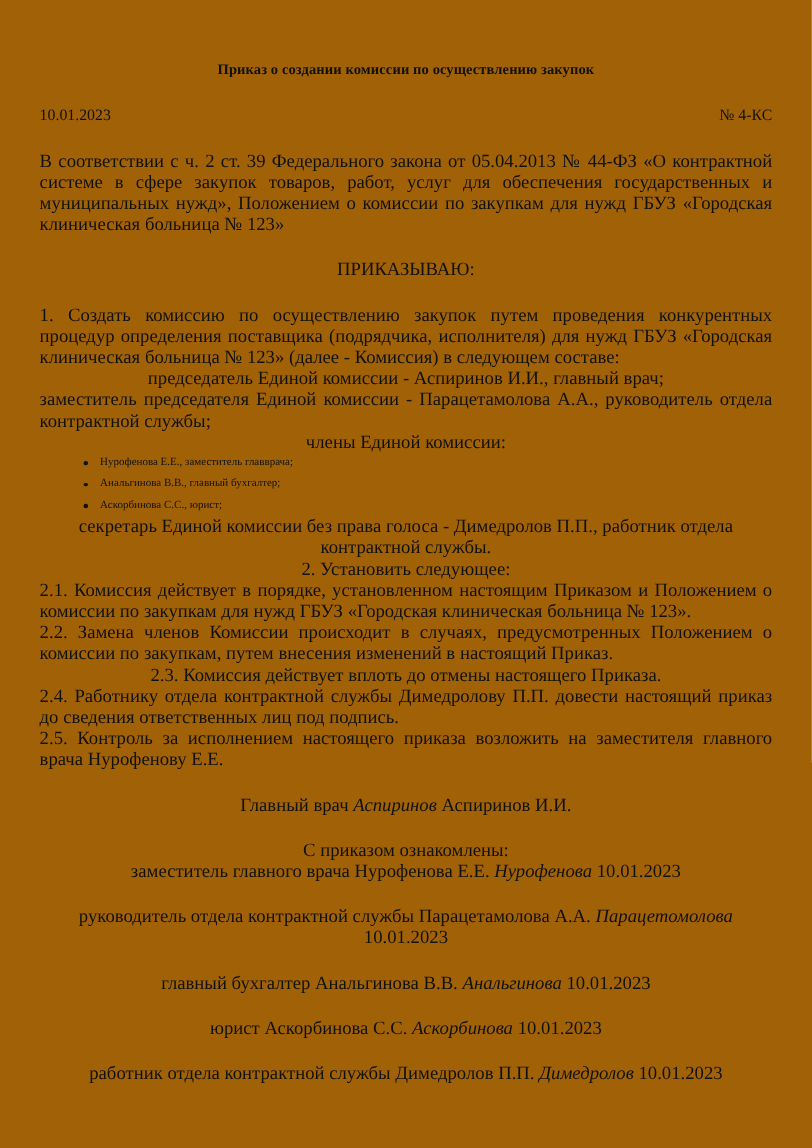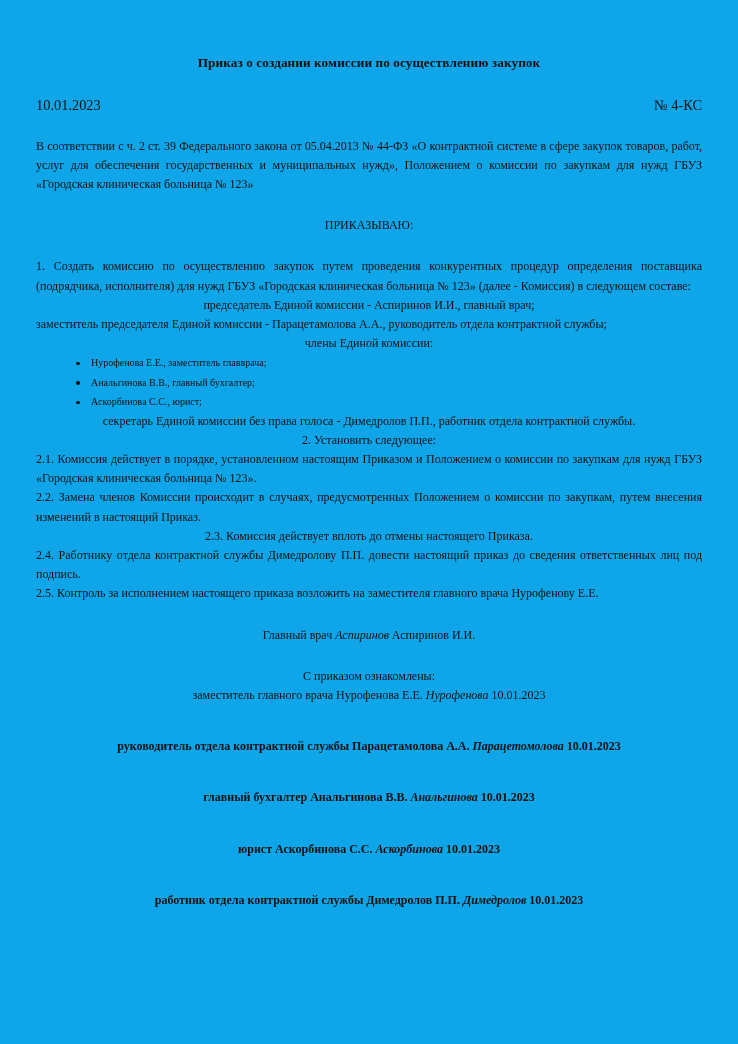--- a/index.html
+++ b/index.html
@@ -15,21 +15,21 @@
     font-family: "Liberation Serif", "DejaVu Serif", serif;
     color: #111111;
     -webkit-font-smoothing: antialiased;
   }
 
   .page {
     position: relative;
     box-sizing: border-box;
     width: 738px;
     height: 1044px;
-    background: #0ea5e9;
+    background: #a16207;
     padding: 0;
   }
 
   .content {
     position: absolute;
     left: 36px;
     top: 0;
     width: 666px;            
   }
 
@@ -47,32 +47,32 @@
     display: flex;
     justify-content: space-between;
     align-items: baseline;
     margin-top: 24px;
     font-size: 14.4px;
     line-height: 1.3;
   }
 
   .para {
     margin: 0;
-    font-size: 12px;
+    font-size: 17px;
     line-height: 19.2px;
     text-align: justify;
     text-justify: inter-word;
   }
   .para.left {
     text-align: center;
   }
 
   .block-gap-lg { margin-top: 22px; }
 
-  .sig-gap { margin-top: 32px; font-weight: bold; }
+  .sig-gap { margin-top: 22px; }
 
   ul.members {
     margin: 0;
     padding: 0 0 0 40px;
     list-style: none;
   }
   ul.members li {
     position: relative;
     font-size: 10px;
     line-height: 19.4px;

